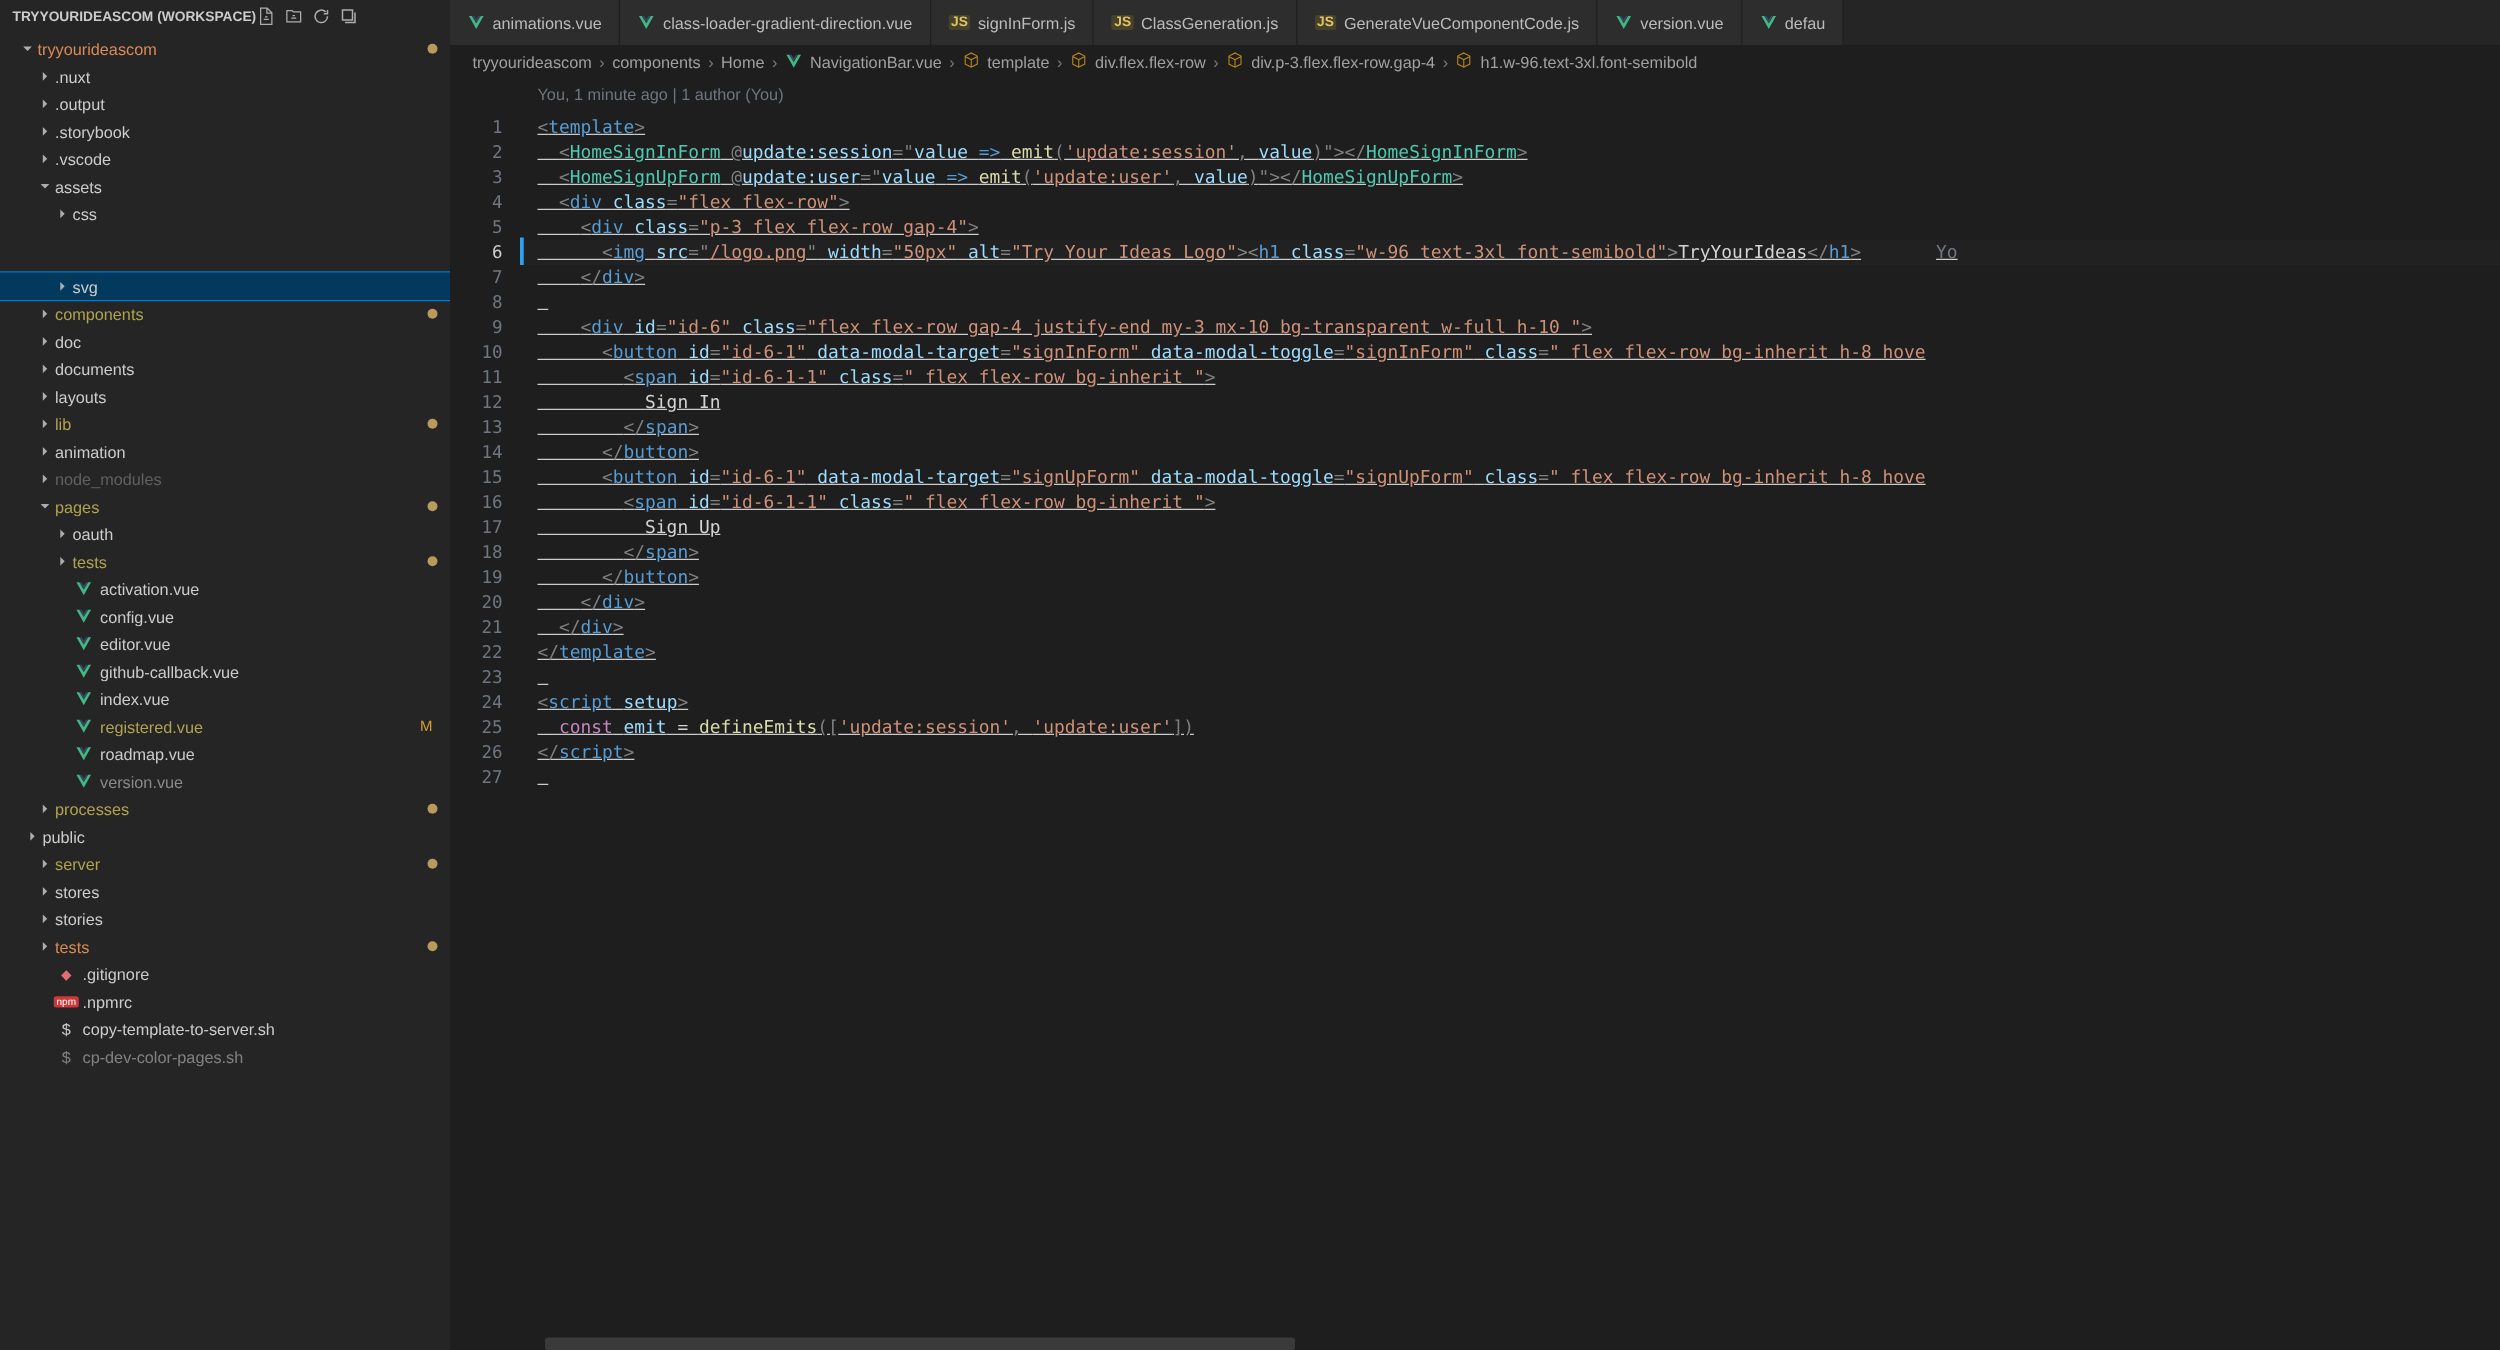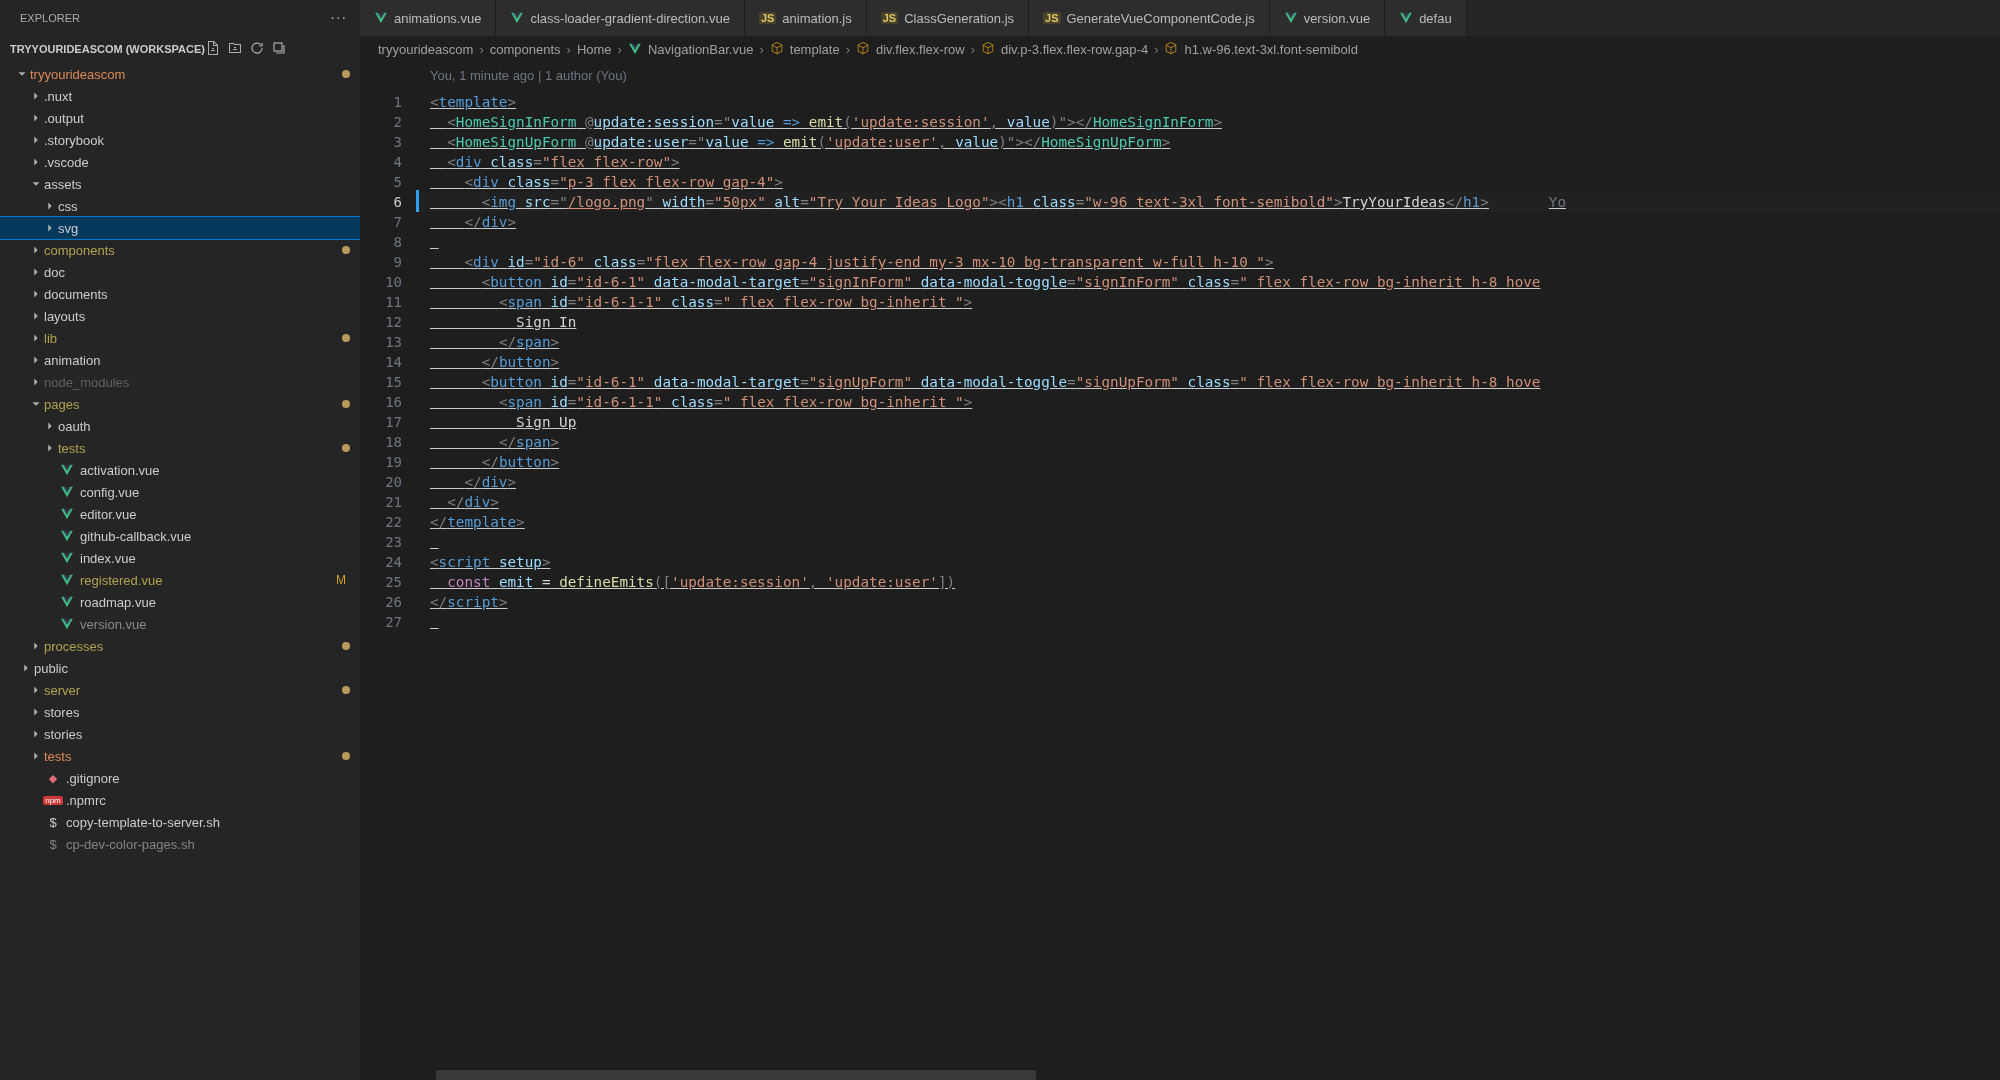--- a/index.html
+++ b/index.html
@@ -113,24 +113,20 @@
 .npm-ico { background:#cb3837; color:#fff; font-size:8px; padding:0 2px; border-radius:2px; }
 .sh-ico  { color: #cccccc; }
 .cube-ico svg { fill:#b8851b; width:14px; height:14px;}
 </style>
 </head>
 <body>
 
 <div class="app">
 
   <div class="sidebar">
-    <div class="sidebar-header">
-      <span>EXPLORER</span>
-      <span class="dots">···</span>
-    </div>
     <div class="workspace-header">
       <span class="title">
         <span class="chev chev-down"><svg viewBox="0 0 16 16">
               <path d="M4 6l4 4 4-4z"></path>
             </svg></span>
         <span>TRYYOURIDEASCOM (WORKSPACE)</span>
       </span>
       <span class="workspace-actions">
         <span><svg viewBox="0 0 16 16" fill="#c5c5c5">
               <path d="M9 1H3v14h10V5L9 1zM9 2.5L11.5 5H9V2.5zM4 14V2h4v4h4v8H4z"></path>
@@ -200,21 +196,21 @@
           <span class="label clr-default">assets</span>
         </div>
         <div class="tree-item" style="padding-left: 42px;">
           <span class="chev chev-right">
             <svg viewBox="0 0 16 16">
               <path d="M6 4l4 4-4 4z"></path>
             </svg>
           </span>
           <span class="label clr-default">css</span>
         </div>
-        <div class="tree-item selected" style="padding-left: 42px;">
+        <div class="tree-item selected" style="padding-left: 42px; margin-top: 36px;">
           <span class="chev chev-right">
             <svg viewBox="0 0 16 16">
               <path d="M6 4l4 4-4 4z"></path>
             </svg>
           </span>
           <span class="label clr-default">svg</span>
         </div>
         <div class="tree-item" style="padding-left: 28px;">
           <span class="chev chev-right">
             <svg viewBox="0 0 16 16">
@@ -499,21 +495,21 @@
                 <path fill="#35495e" d="M6 3h3l3 5 3-5h3l-6 10L6 3z"></path>
               </svg>
             </span>
           </span>
           <span>class-loader-gradient-direction.vue</span>
         </div>
         <div class="tab">
           <span class="ticon">
             <span class="js-ico">JS</span>
           </span>
-          <span>animation.js</span>
+          <span>signInForm.js</span>
         </div>
         <div class="tab">
           <span class="ticon">
             <span class="js-ico">JS</span>
           </span>
           <span>ClassGeneration.js</span>
         </div>
         <div class="tab">
           <span class="ticon">
             <span class="js-ico">JS</span>

